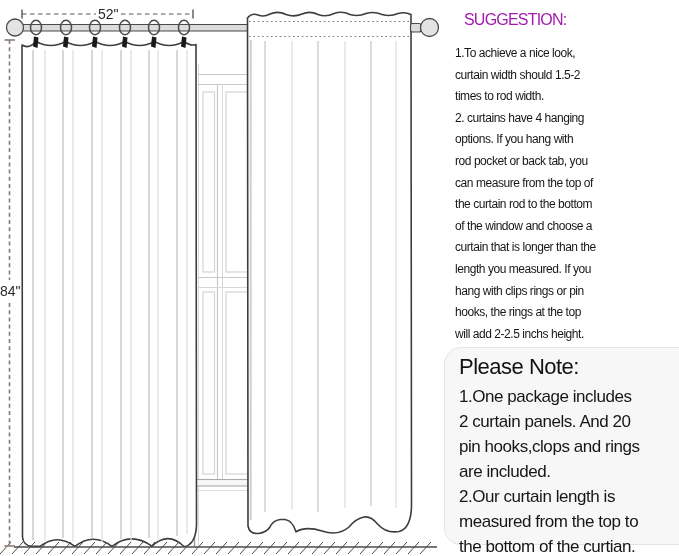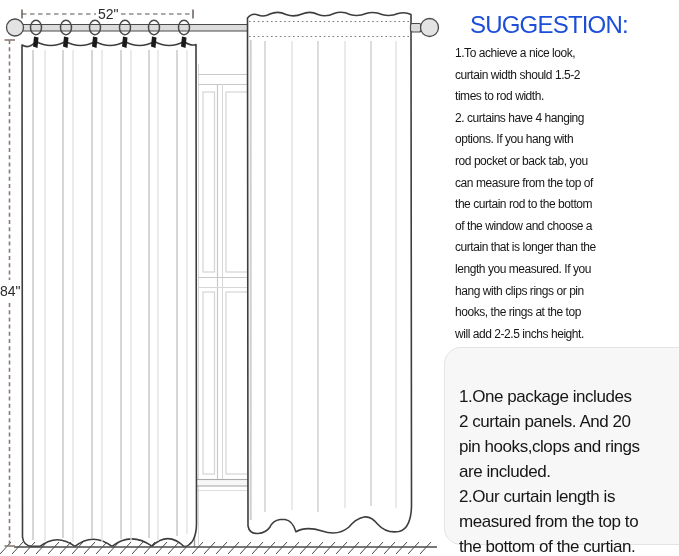--- a/index.html
+++ b/index.html
@@ -7,22 +7,22 @@
     width:679px;height:556px;position:relative;background:#ffffff;
     font-family:"Liberation Sans",sans-serif;overflow:hidden;
     -webkit-font-smoothing:antialiased;
   }
   svg text{font-family:"Liberation Sans",sans-serif;}
 
   .diagram{position:absolute;left:0;top:0;}
 
   .textcol{position:absolute;left:454px;top:0;width:226px;color:#151515;}
   .sug-title{
-    position:absolute;left:16px;top:11px;font-size:24px;letter-spacing:-0.8px;
-    font-weight:500;white-space:pre;color:#1d4ed8;
+    position:absolute;left:10px;top:11px;font-size:16px;letter-spacing:-0.8px;
+    font-weight:500;white-space:pre;color:#a21caf;
   }
   .sug-body{
     position:absolute;left:1px;top:43px;font-size:12px;line-height:21.6px;
     letter-spacing:-0.45px;white-space:pre;color:#161616;
   }
   .note-box{
     position:absolute;left:444px;top:347px;width:252px;height:198px;
     background:#f7f7f7;border:1.5px solid #e4e4e4;border-radius:17px;
     box-sizing:border-box;
   }
@@ -189,20 +189,21 @@
 the curtain rod to the bottom
 of the window and choose a
 curtain that is longer than the
 length you measured. If you
 hang with clips rings or pin
 hooks, the rings at the top
 will add 2-2.5 inchs height.</div>
 </div>
 
 <div class="note-box">
+  <div class="note-title">Please Note:</div>
   <div class="note-body">1.One package includes
 2 curtain panels. And 20
 pin hooks,clops and rings
 are included.
 2.Our curtain length is
 measured from the top to
 the bottom of the curtian.</div>
 </div>
 
 </body></html>

